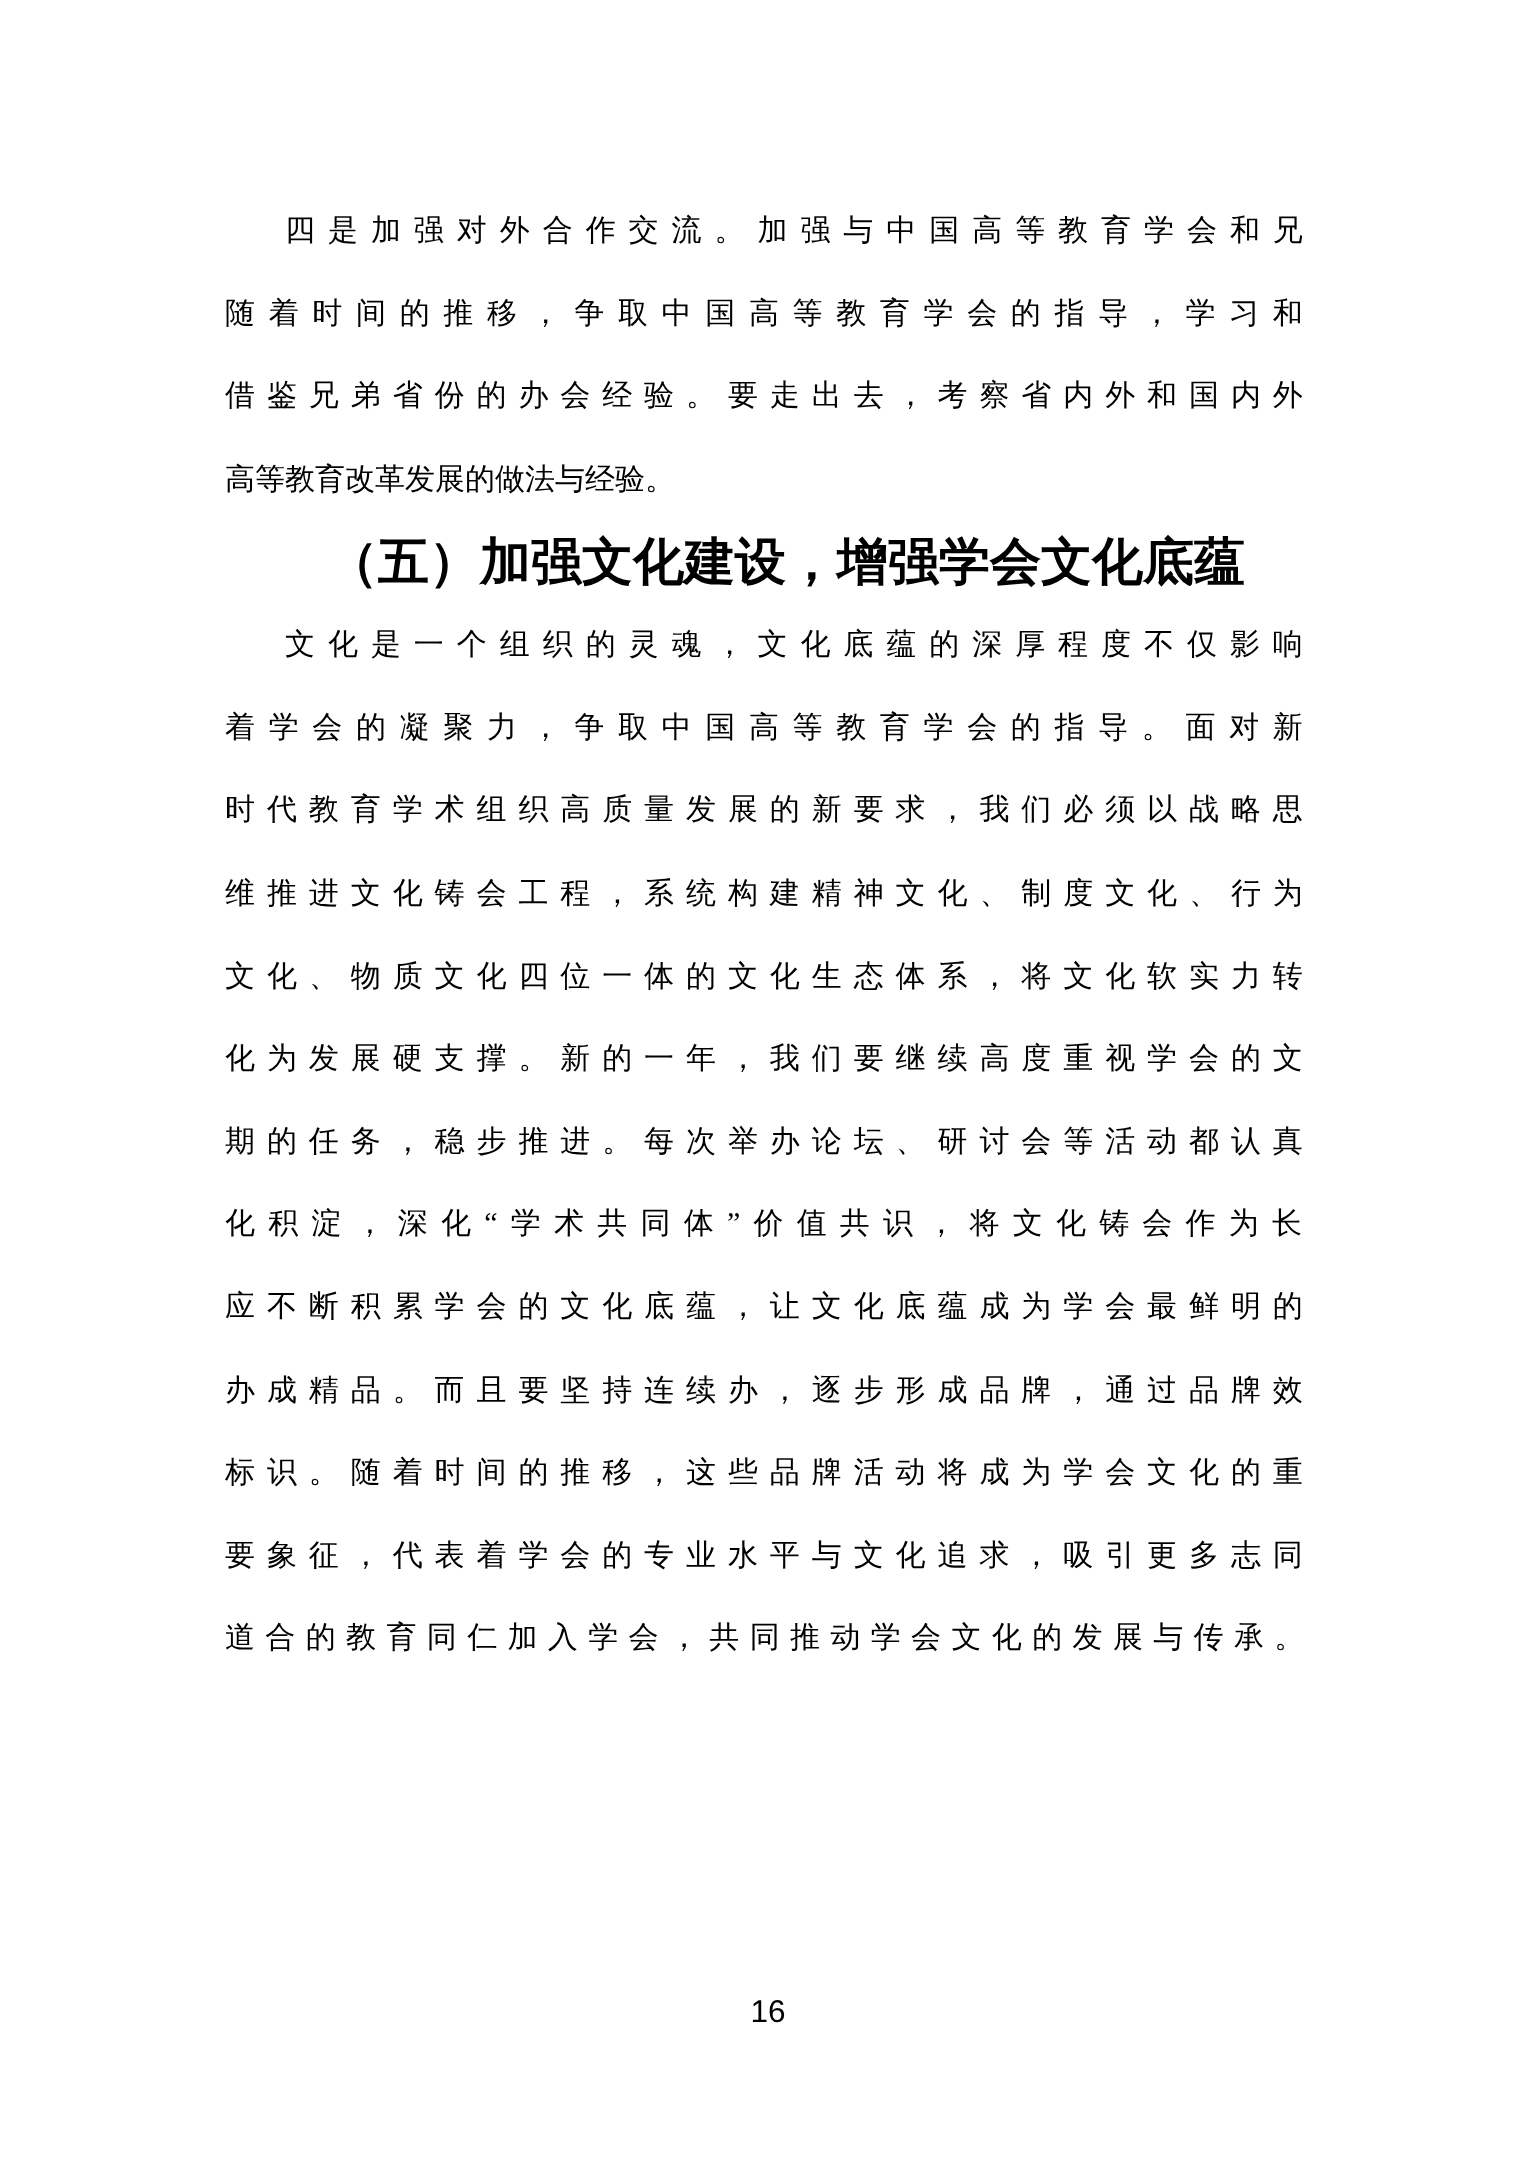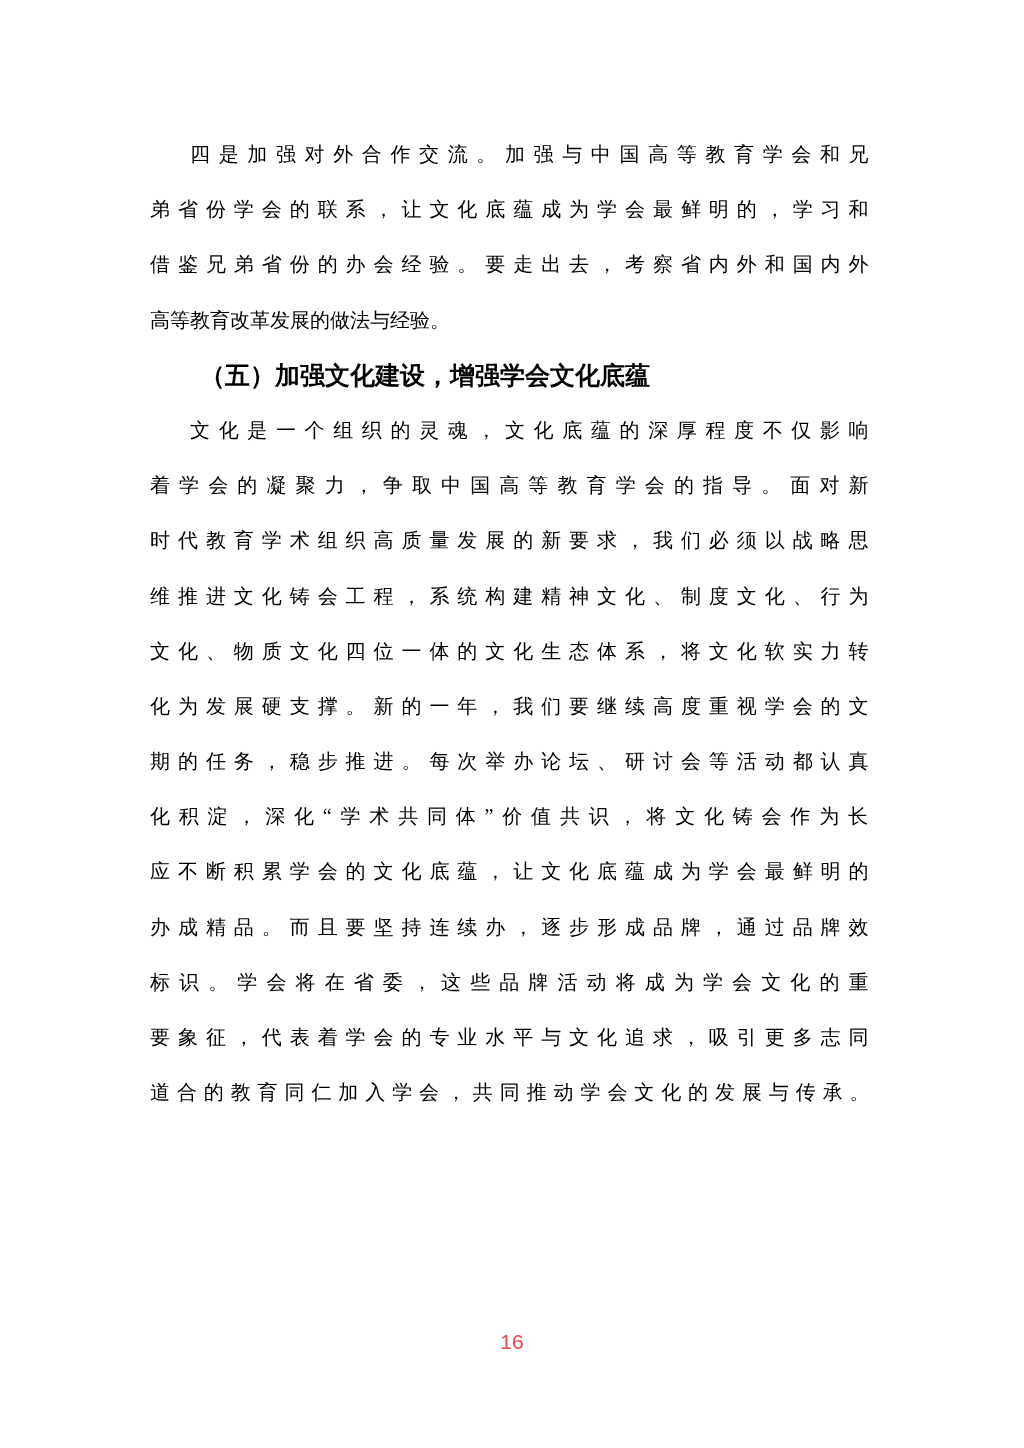--- a/index.html
+++ b/index.html
@@ -32,59 +32,59 @@
   }
   .line.just {
     text-align: justify;
     text-align-last: justify;
   }
   .line.first-indent {
     text-indent: 2em;
   }
   .block.heading .line {
     font-weight: bold;
-    font-size: 25px;
+    font-size: 34px;
     text-align: left;
     text-align-last: left;
   }
   .page-number {
     position: absolute;
     left: 0;
     right: 0;
     top: 1330px;
     text-align: center;
     font-size: 21px;
     font-family: "Liberation Sans", "DejaVu Sans", sans-serif;
-    color: #ef4444;
+    color: #000000;
   }
 </style>
 </head>
 <body>
 
 <div class="page">
   <div class="doc-body">
       <div class="block paragraph">
         <div class="line just first-indent" style="letter-spacing: -0.566667px;">四是加强对外合作交流。加强与中国高等教育学会和兄</div>
-        <div class="line just" style="letter-spacing: -0.534615px;">弟省份学会的联系，让文化底蕴成为学会最鲜明的，学习和</div>
+        <div class="line just" style="letter-spacing: -0.534615px;">随着时间的推移，争取中国高等教育学会的指导，学习和</div>
         <div class="line just" style="letter-spacing: -0.534615px;">借鉴兄弟省份的办会经验。要走出去，考察省内外和国内外</div>
         <div class="line" style="">高等教育改革发展的做法与经验。</div>
       </div>
       <div class="block heading">
         <div class="line first-indent" style="">（五）加强文化建设，增强学会文化底蕴</div>
       </div>
       <div class="block paragraph">
         <div class="line just first-indent" style="letter-spacing: -0.566667px;">文化是一个组织的灵魂，文化底蕴的深厚程度不仅影响</div>
         <div class="line just" style="letter-spacing: -0.534615px;">着学会的凝聚力，争取中国高等教育学会的指导。面对新</div>
         <div class="line just" style="letter-spacing: -0.534615px;">时代教育学术组织高质量发展的新要求，我们必须以战略思</div>
         <div class="line just" style="letter-spacing: -0.534615px;">维推进文化铸会工程，系统构建精神文化、制度文化、行为</div>
         <div class="line just" style="letter-spacing: -0.534615px;">文化、物质文化四位一体的文化生态体系，将文化软实力转</div>
         <div class="line just" style="letter-spacing: -0.534615px;">化为发展硬支撑。新的一年，我们要继续高度重视学会的文</div>
         <div class="line just" style="letter-spacing: -0.534615px;">期的任务，稳步推进。每次举办论坛、研讨会等活动都认真</div>
         <div class="line just" style="">化积淀，深化“学术共同体”价值共识，将文化铸会作为长</div>
         <div class="line just" style="letter-spacing: -0.534615px;">应不断积累学会的文化底蕴，让文化底蕴成为学会最鲜明的</div>
         <div class="line just" style="letter-spacing: -0.534615px;">办成精品。而且要坚持连续办，逐步形成品牌，通过品牌效</div>
-        <div class="line just" style="letter-spacing: -0.534615px;">标识。学会将在省委，这些品牌活动将成为学会文化的重</div>
+        <div class="line just" style="letter-spacing: -0.534615px;">标识。随着时间的推移，这些品牌活动将成为学会文化的重</div>
         <div class="line just" style="letter-spacing: -0.534615px;">要象征，代表着学会的专业水平与文化追求，吸引更多志同</div>
         <div class="line just" style="letter-spacing: -1.55741px;">道合的教育同仁加入学会，共同推动学会文化的发展与传承。</div>
       </div>
     </div>
   <div class="page-number">16</div>
 </div>
 
 </body></html>

